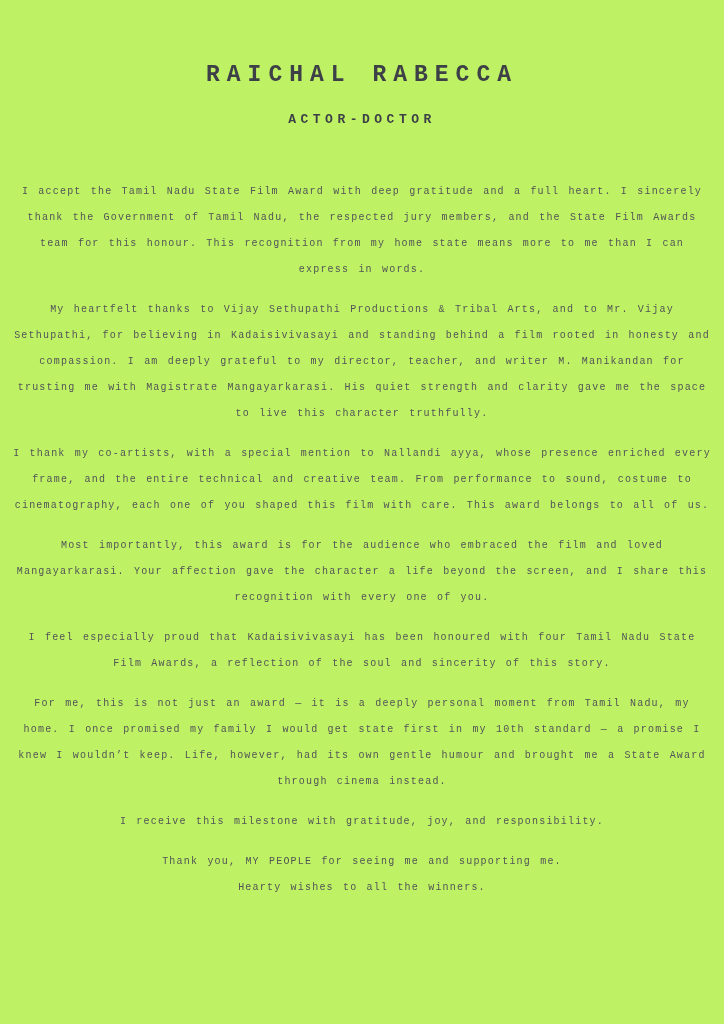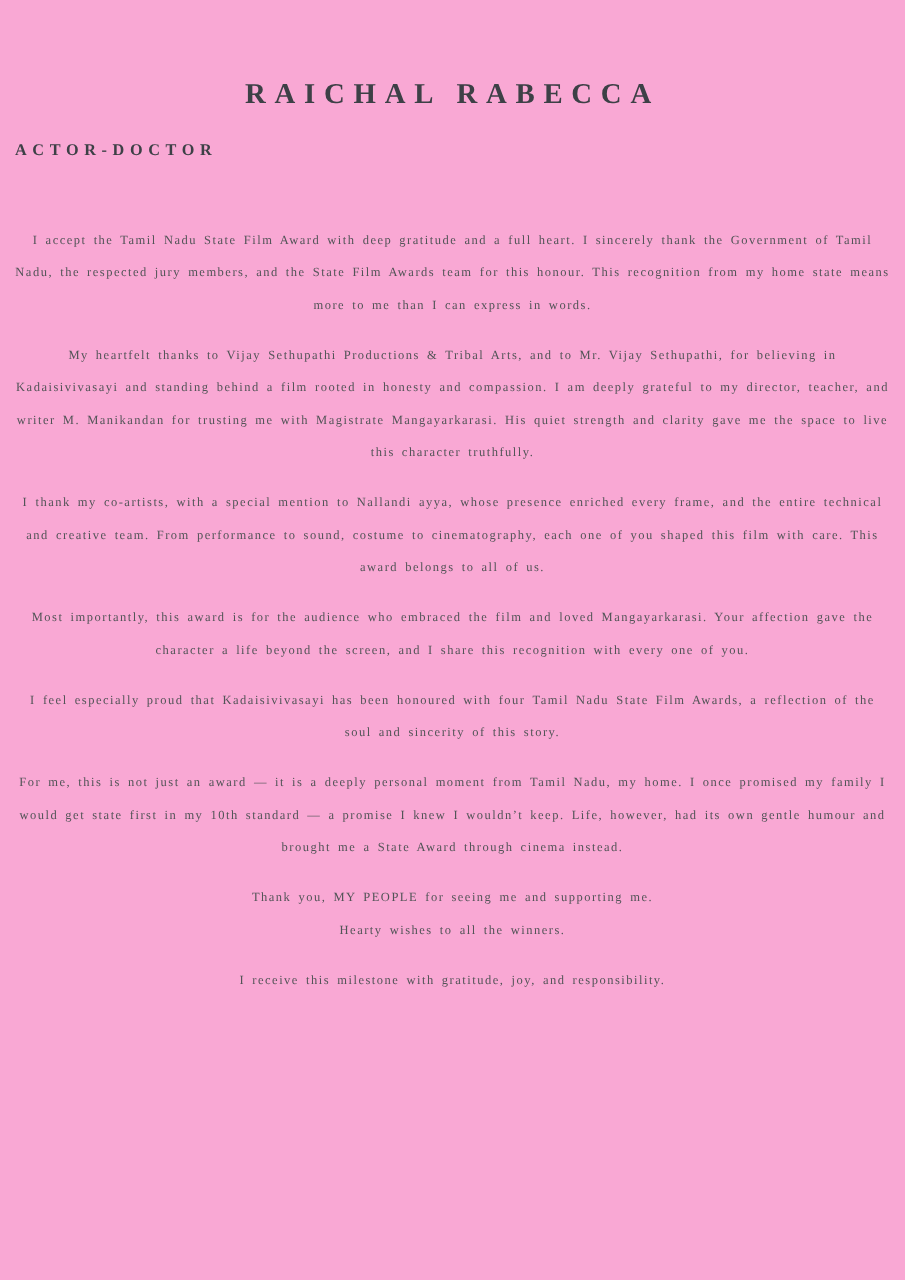--- a/index.html
+++ b/index.html
@@ -4,37 +4,37 @@
 <style>
   html, body {
     margin: 0;
     padding: 0;
     background: #ffffff;
   }
   .page {
     width: 724px;
     min-height: 1024px;
     margin: 0 auto;
-    background: #f9a8d4;
+    background: #bef264;
     box-sizing: border-box;
     padding: 62px 12px 16px 12px;
-    font-family: Liberation Serif, serif;
+    font-family: Liberation Mono, monospace;
     color: #4c4e52;
   }
   .page-title {
     margin: 0;
     text-align: center;
     font-size: 23px;
     font-weight: 600;
     letter-spacing: 7px;
     color: #3d4046;
   }
   .page-subtitle {
     margin: 24px 0 0 0;
-    text-align: left;
+    text-align: center;
     font-size: 13px;
     font-weight: 700;
     letter-spacing: 4.5px;
     color: #3d4046;
   }
   .letter-body {
     margin-top: 52px;
   }
   .letter-body p {
     max-width: 700px;
@@ -56,17 +56,17 @@
   <h1 class="page-title">RAICHAL RABECCA</h1>
   <h2 class="page-subtitle">ACTOR-DOCTOR</h2>
 
   <div class="letter-body">
     <p>I accept the Tamil Nadu State Film Award with deep gratitude and a full heart. I sincerely thank the Government of Tamil Nadu, the respected jury members, and the State Film Awards team for this honour. This recognition from my home state means more to me than I can express in words.</p>
     <p>My heartfelt thanks to Vijay Sethupathi Productions &amp; Tribal Arts, and to Mr. Vijay Sethupathi, for believing in Kadaisivivasayi and standing behind a film rooted in honesty and compassion. I am deeply grateful to my director, teacher, and writer M. Manikandan for trusting me with Magistrate Mangayarkarasi. His quiet strength and clarity gave me the space to live this character truthfully.</p>
     <p>I thank my co-artists, with a special mention to Nallandi ayya, whose presence enriched every frame, and the entire technical and creative team. From performance to sound, costume to cinematography, each one of you shaped this film with care. This award belongs to all of us.</p>
     <p>Most importantly, this award is for the audience who embraced the film and loved Mangayarkarasi. Your affection gave the character a life beyond the screen, and I share this recognition with every one of you.</p>
     <p>I feel especially proud that Kadaisivivasayi has been honoured with four Tamil Nadu State Film Awards, a reflection of the soul and sincerity of this story.</p>
     <p>For me, this is not just an award — it is a deeply personal moment from Tamil Nadu, my home. I once promised my family I would get state first in my 10th standard — a promise I knew I wouldn’t keep. Life, however, had its own gentle humour and brought me a State Award through cinema instead.</p>
+    <p>I receive this milestone with gratitude, joy, and responsibility.</p>
     <p>Thank you, MY PEOPLE for seeing me and supporting me.
 Hearty wishes to all the winners.</p>
-    <p>I receive this milestone with gratitude, joy, and responsibility.</p>
   </div>
 </div>
 
 </body></html>

